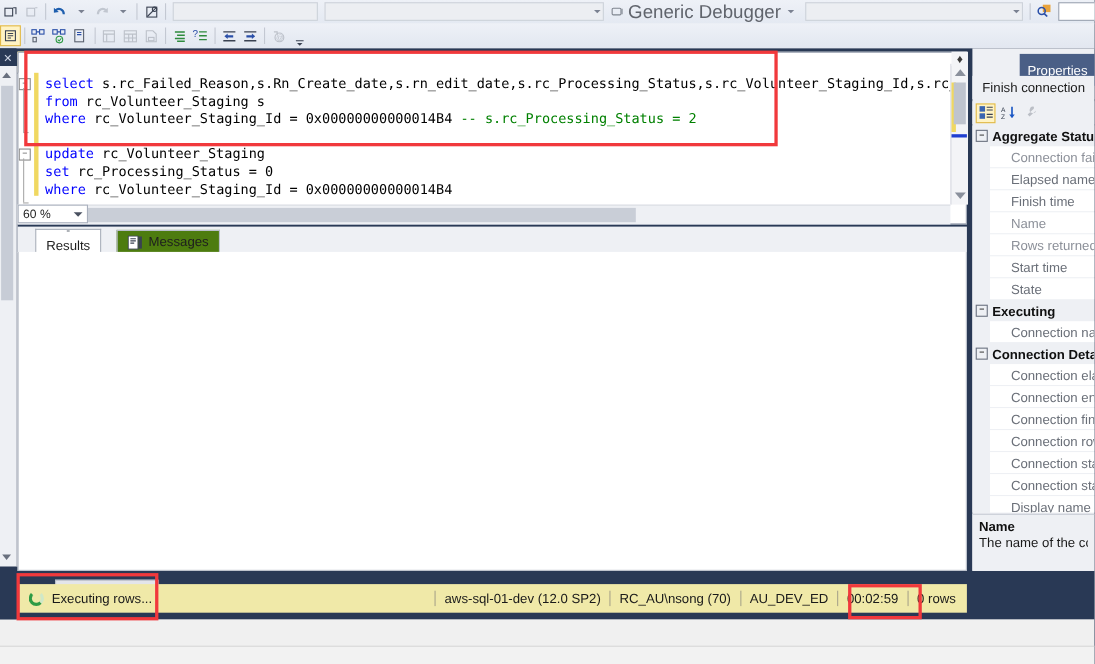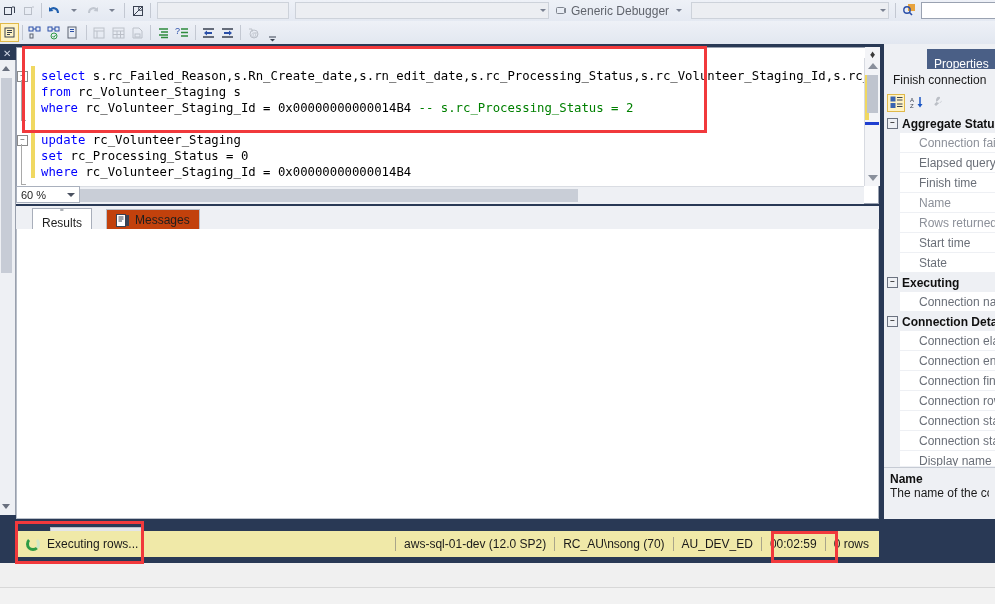--- a/index.html
+++ b/index.html
@@ -25,21 +25,21 @@
         color:#4a5568;flex:0 0 auto;}
   .tbtn.sel{background:#fff3c4;border:1px solid #e0b94a;box-sizing:border-box;}
   .tbtn.dis{opacity:.42;}
   .tsep{width:1px;height:15px;background:#c3c8d2;margin:0 3px;flex:0 0 auto;}
   .tcombo{height:15px;background:#fff;border:1px solid #bcc3ce;margin:0 3px;
           display:flex;align-items:center;justify-content:flex-end;padding:0 2px;
           font-size:10px;color:#555;flex:0 0 auto;}
   .tcombo.empty{background:#eceef2;border-color:#cdd2da;}
   .caretd{width:0;height:0;border-left:3px solid transparent;border-right:3px solid transparent;
           border-top:3px solid #7a8191;}
-  .dbgtxt{font-size:12px;color:#60646c;white-space:nowrap;}
+  .dbgtxt{font-size:17px;color:#60646c;white-space:nowrap;}
 
   
   .frame{position:absolute;left:0;top:44px;width:995px;height:519px;background:#293955;}
 
   
   .leftdock{position:absolute;left:0;top:44px;width:15px;height:519px;
             background:#293955;}
   .leftdock .x{position:absolute;top:4px;left:3px;color:#cfd6e4;font-size:10px;}
   .lpanel{position:absolute;left:0;top:60px;width:15px;height:455px;
           background:#eef0f4;border-right:1px solid #99a0ad;}
@@ -102,21 +102,21 @@
            padding-left:4px;font-size:11px;color:#1e1e1e;}
   .zoombox .cd{position:absolute;right:4px;top:6px;width:0;height:0;
      border-left:4px solid transparent;border-right:4px solid transparent;border-top:4px solid #4a5160;}
 
   
   .resTabs{position:absolute;left:16px;top:206px;width:863px;height:24px;background:#eef0f4;}
   .rtab{position:absolute;top:0;height:24px;display:flex;align-items:center;gap:5px;
         padding:0 9px;box-sizing:border-box;font-size:12px;color:#1e1e1e;
         border:1px solid #b9bfc9;border-bottom:none;}
   .rtab.active{background:#fff;top:2px;height:22px;border-color:#a8aeba;flex-direction:column;}
-  .rtab.idle{background:#c2410c;top:3px;height:21px;text-align:center;}
+  .rtab.idle{background:#4d7c0f;top:3px;height:21px;text-align:center;}
   .resBody{position:absolute;left:16px;top:229px;width:863px;height:290px;background:#fff;
            border:1px solid #b9bfc9;border-top:none;box-sizing:border-box;}
 
   
   .props{position:absolute;left:884px;top:44px;width:111px;height:475px;background:#eef0f4;}
   .propsHdr{position:absolute;left:0;top:5px;width:111px;height:29px;background:#4a5f86;
             color:#fff;font-size:12px;display:flex;align-items:center;padding-left:7px;box-sizing:border-box;margin-left:43px;}
   .propsSub{position:absolute;left:0;top:25px;width:111px;height:21px;
             font-size:12px;color:#1a1a1a;display:flex;align-items:center;padding-left:9px;
             box-sizing:border-box;background:#eef0f4;white-space:nowrap;overflow:hidden;}
@@ -422,21 +422,21 @@
             <path d="M9 1 A3 3 0 1 0 11 4.5 L5 10 L3.2 8.2 L8.8 2.8 Z" fill="#7f858f"></path>
           </svg>
       </div>
     </div>
     <div class="propGrid" id="prop-host">
         <div class="pRow cat">
           <span class="expander">−</span>
           <span>Aggregate Status</span>
         </div>
         <div class="pRow item dim">Connection failures</div>
-        <div class="pRow item">Elapsed query</div>
+        <div class="pRow item">Elapsed name</div>
         <div class="pRow item">Finish time</div>
         <div class="pRow item dim">Name</div>
         <div class="pRow item dim">Rows returned</div>
         <div class="pRow item">Start time</div>
         <div class="pRow item">State</div>
         <div class="pRow cat">
           <span class="expander">−</span>
           <span>Executing</span>
         </div>
         <div class="pRow item">Connection name</div>

